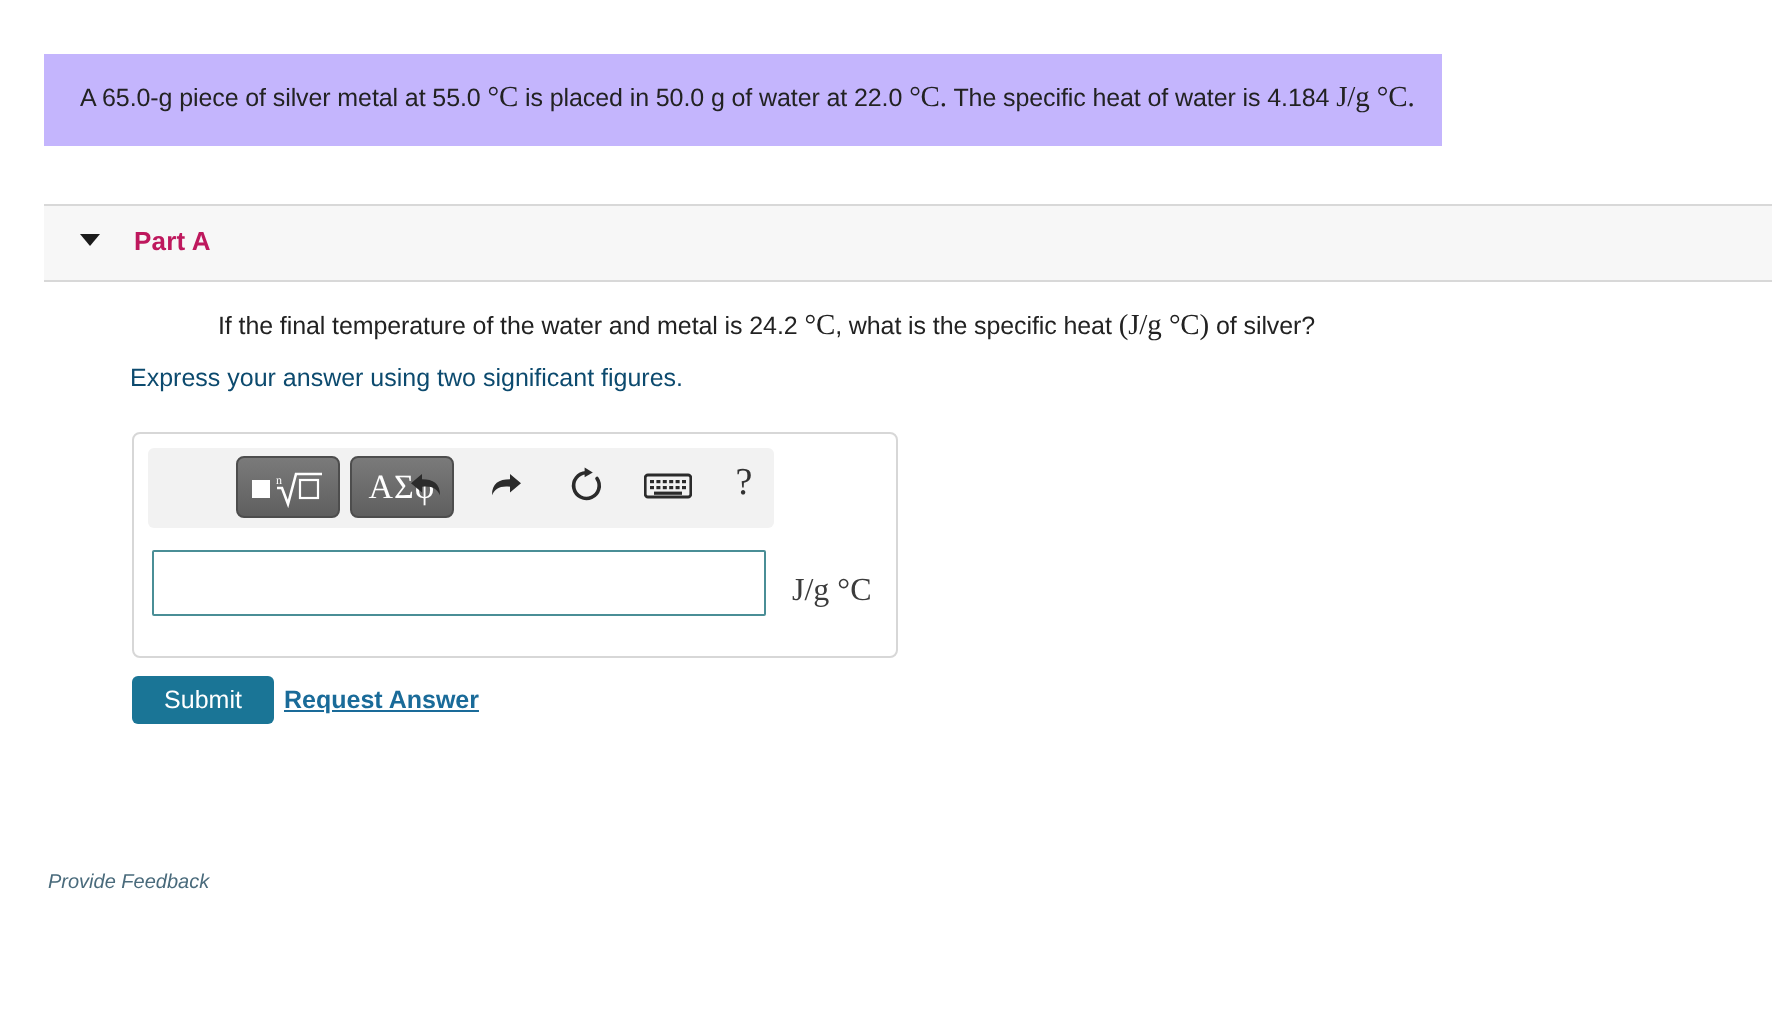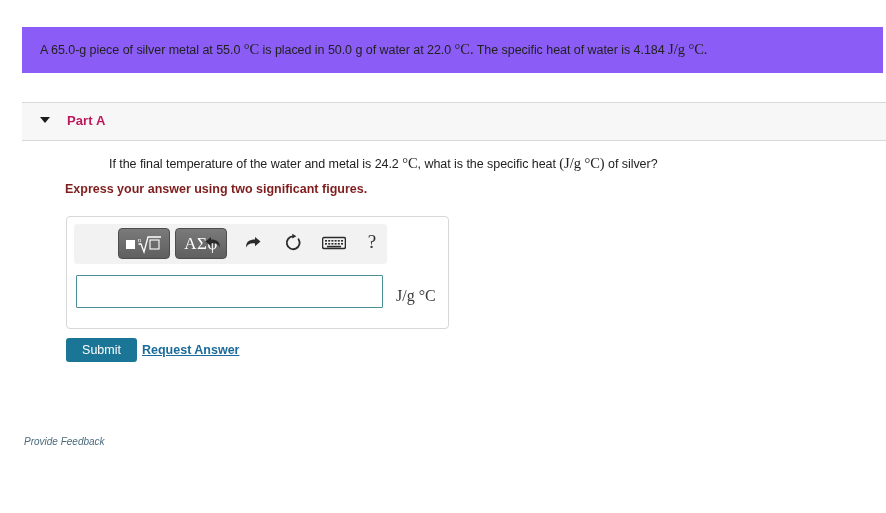--- a/index.html
+++ b/index.html
@@ -19,23 +19,23 @@
     width: 886px;
     height: 513px;
     background: #ffffff;
   }
 
   
   .problem-banner {
     position: absolute;
     left: 22px;
     top: 27px;
-    width: 861px;
+    width: 699px;
     height: 46px;
-    background: #8b5cf6;
+    background: #c4b5fd;
     box-sizing: border-box;
   }
   .problem-text {
     position: absolute;
     left: 18px;
     top: 13px;
     font-size: 12.5px;
     line-height: 18px;
     color: #222222;
     white-space: nowrap;
@@ -87,22 +87,22 @@
     color: #222222;
     white-space: nowrap;
     letter-spacing: -0.05px;
     margin-left: 44px;
   }
   .express-text {
     position: absolute;
     left: 65px;
     top: 182px;
     font-size: 12.5px;
-    font-weight: bold;
-    color: #7f1d1d;
+    font-weight: normal;
+    color: #0c4a6e;
     white-space: nowrap;
   }
 
   
   .answer-box {
     position: absolute;
     left: 66px;
     top: 216px;
     width: 383px;
     height: 113px;

